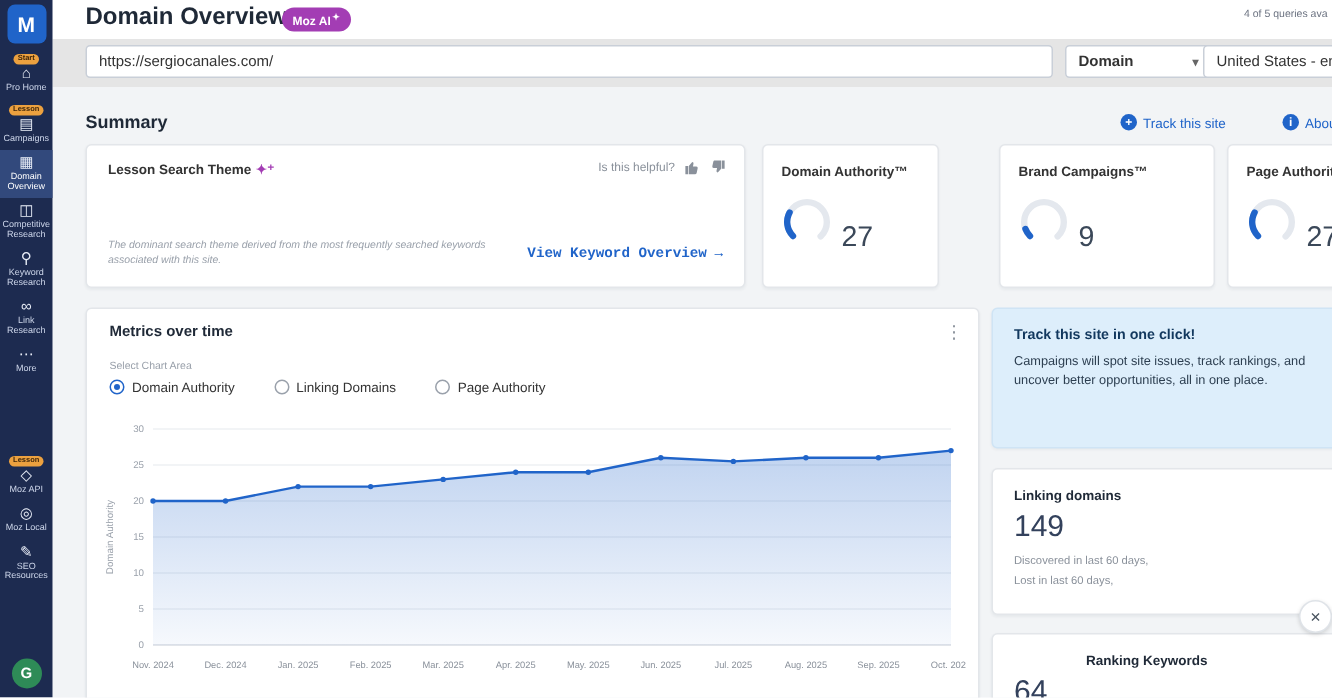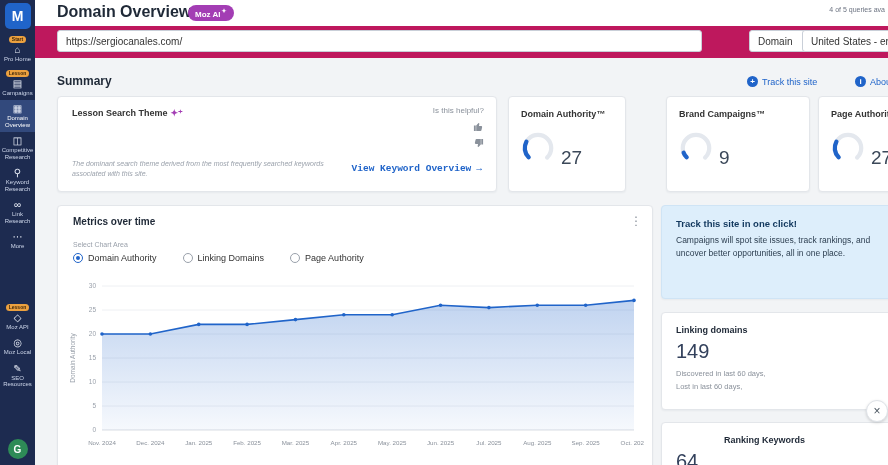--- a/index.html
+++ b/index.html
@@ -17,42 +17,42 @@
   .side-gap { flex:1 0 18px; }
   .avatar { width:20px; height:20px; border-radius:50%; background:#2e8b57; color:#fff; font-size:10px; font-weight:bold; display:flex; align-items:center; justify-content:center; margin-bottom:6px; cursor:pointer; }
 
   
   .titlebar { position:absolute; left:35px; top:0; right:0; height:26px; background:#fff; }
   .titlebar h1 { position:absolute; left:22px; top:3px; font-size:16px; font-weight:bold; color:#1f2937; }
   .mozai { position:absolute; left:153px; top:5px; background:#a33db4; color:#fff; font-size:8px; font-weight:bold; padding:2px 7px 2px 7px; border-radius:9px; }
   .mozai .spark { font-size:6px; vertical-align:super; margin-left:1px; }
   .queries { position:absolute; right:3px; top:6px; font-size:7px; color:#6b7280; white-space:nowrap; }
 
-  .searchrow { position:absolute; left:35px; top:26px; right:0; height:32px; background:#be185d; }
+  .searchrow { position:absolute; left:35px; top:26px; right:0; height:32px; background:#e5e5e5; }
   .url-input { position:absolute; left:22px; top:4px; width:645px; height:22px; border:1px solid #c9cfd8; border-radius:3px; font-size:10px; padding:0 8px; color:#333; font-family:"Liberation Sans",sans-serif; }
   .select { position:absolute; top:4px; height:22px; border:1px solid #c9cfd8; border-radius:3px; background:#fff; font-size:10px; color:#333; display:flex; align-items:center; padding:0 8px; cursor:pointer; white-space:nowrap; }
   .select .caret { margin-left:auto; color:#666; font-size:8px; padding-left:8px; }
-  .select.scope { left:714px; width:98px; }
+  .select.scope { left:675px; width:98px;font-weight:bold; }
   .select.locale { left:767px; width:130px; }
 
   
   .content { position:absolute; left:35px; top:58px; right:0; bottom:0; background:#f2f4f6; }
   .summary-h { position:absolute; left:22px; top:16px; font-size:12px; font-weight:bold; color:#1f2937; }
   .sum-link { position:absolute; top:18px; font-size:9px; color:#2064c9; display:flex; align-items:center; gap:4px; cursor:pointer; white-space:nowrap; }
   .sum-link .bdot { width:11px; height:11px; border-radius:50%; background:#2064c9; color:#fff; font-size:8px; line-height:11px; text-align:center; font-weight:bold; }
   .link-track { left:712px; }
   .link-about { left:820px; }
 
   .card { position:absolute; background:#fff; border:1px solid #e3e6ea; border-radius:4px; box-shadow:0 1px 2px rgba(20,30,50,.05); }
 
   
   .theme-card { left:22px; top:38px; width:440px; height:96px; }
   .tc-label { position:absolute; left:14px; top:11px; font-size:9px; font-weight:bold; color:#333; }
   .tc-spark { color:#a33db4; font-size:9px; margin-left:3px; }
-  .helpful { position:absolute; right:12px; top:9px; font-size:8px; color:#8a919b; display:flex; align-items:flex-end; gap:6px;flex-direction:column; }
+  .helpful { position:absolute; right:12px; top:9px; font-size:8px; color:#8a919b; display:flex; align-items:center; gap:6px; }
   .thumb { cursor:pointer; display:inline-flex; }
   .tc-theme { position:absolute; left:14px; top:26px; font-size:20px; color:#50657d; letter-spacing:0.2px; }
   .tc-desc { position:absolute; left:14px; top:62px; width:270px; font-size:7px; font-style:italic; color:#9aa1ab; line-height:1.45; }
   .tc-link { position:absolute; right:14px; top:66px; font-size:9.5px; font-weight:bold; color:#2064c9; cursor:pointer;font-family:Liberation Mono, monospace; }
   .tc-link .arr { margin-left:5px; }
 
   
   .score-card { top:38px; height:96px; }
   .sc-da { left:473px; width:118px; }
   .sc-ba { left:631px; width:144px; }

